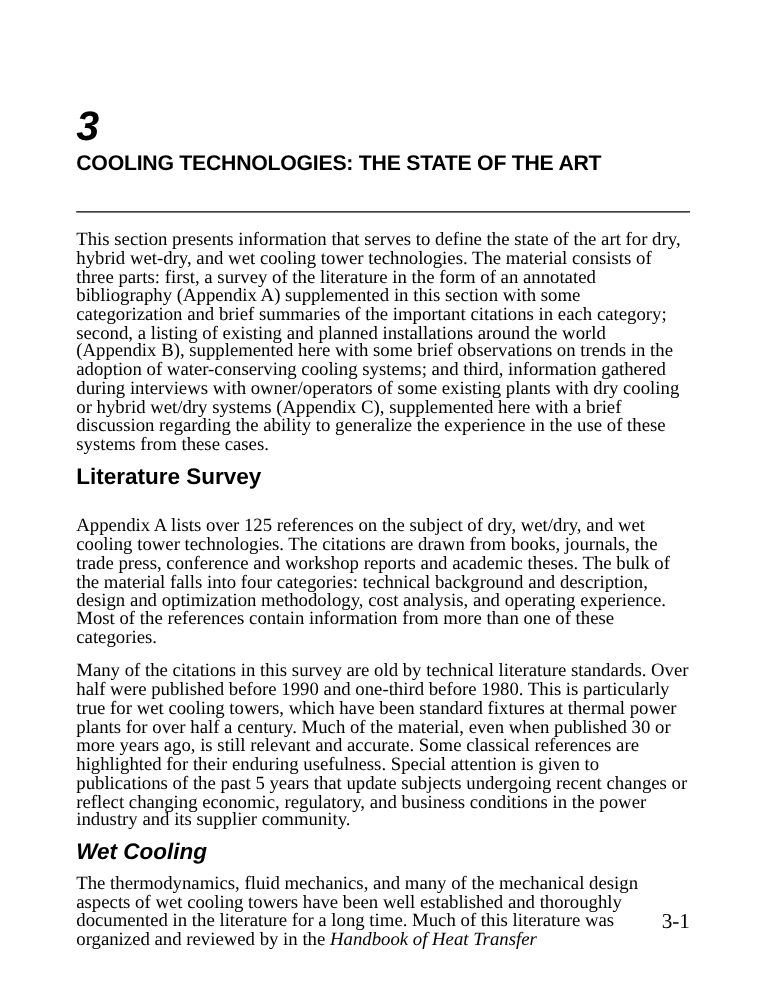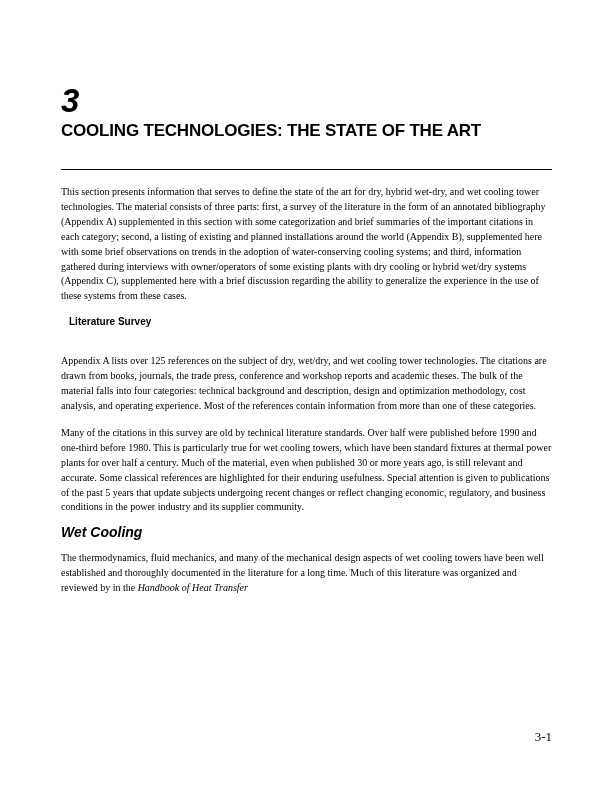--- a/index.html
+++ b/index.html
@@ -42,56 +42,56 @@
     white-space: nowrap;
   }
   .title-rule {
     border: none;
     border-top: 1.5px solid #000000;
     margin: 27px 0 0 0;
     width: 100%;
   }
   .body-para {
     margin: 12px 0 0 0;
-    font-size: 10px;
+    font-size: 15px;
     line-height: 14.9px;
     text-align: left;
   }
   .intro-para {
     margin-top: 15px;
   }
   .after-heading {
     margin-top: 24px;
   }
   h2.section-heading {
-    margin: 9px 0 0 8px;
+    margin: 9px 0 0 0;
     font-family: "Liberation Sans", sans-serif;
     font-weight: 700;
-    font-size: 10px;
+    font-size: 18px;
     line-height: 17px;
   }
   h3.sub-heading {
     margin: 9px 0 0 0;
     font-family: "Liberation Sans", sans-serif;
     font-weight: 700;
     font-style: italic;
-    font-size: 14px;
+    font-size: 18px;
     line-height: 16px;
   }
   .wet-para {
     margin-top: 11px;
   }
   .book-title-italic {
     font-style: italic;
   }
   .page-number {
     position: absolute;
     top: 729px;
     right: 60px;
-    font-size: 13px;
+    font-size: 17px;
     line-height: 15px;
     font-family: "Liberation Serif", serif;
   }
 </style>
 </head>
 <body>
 
 <div class="page">
   <div class="content">
 

